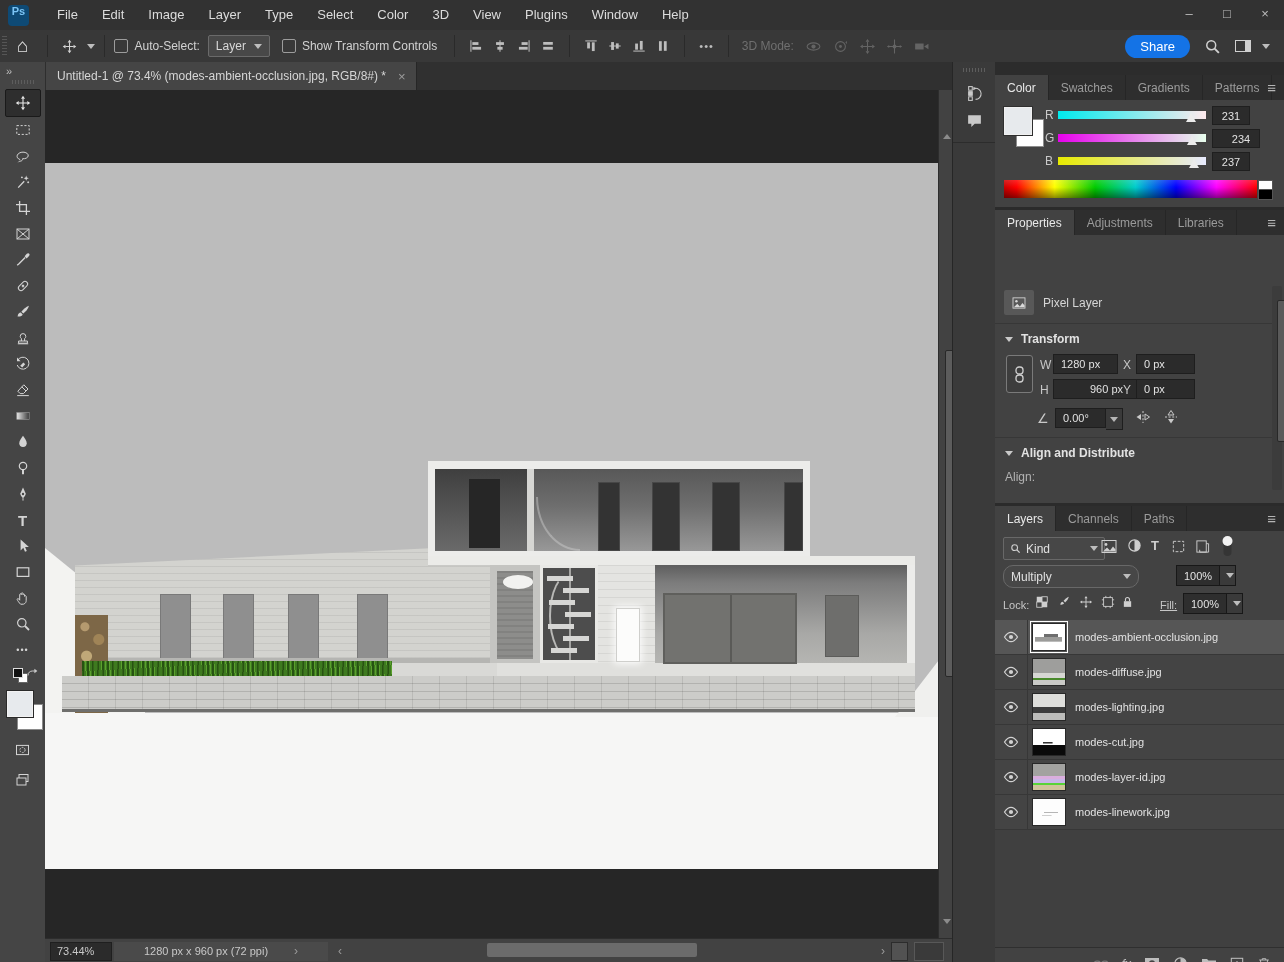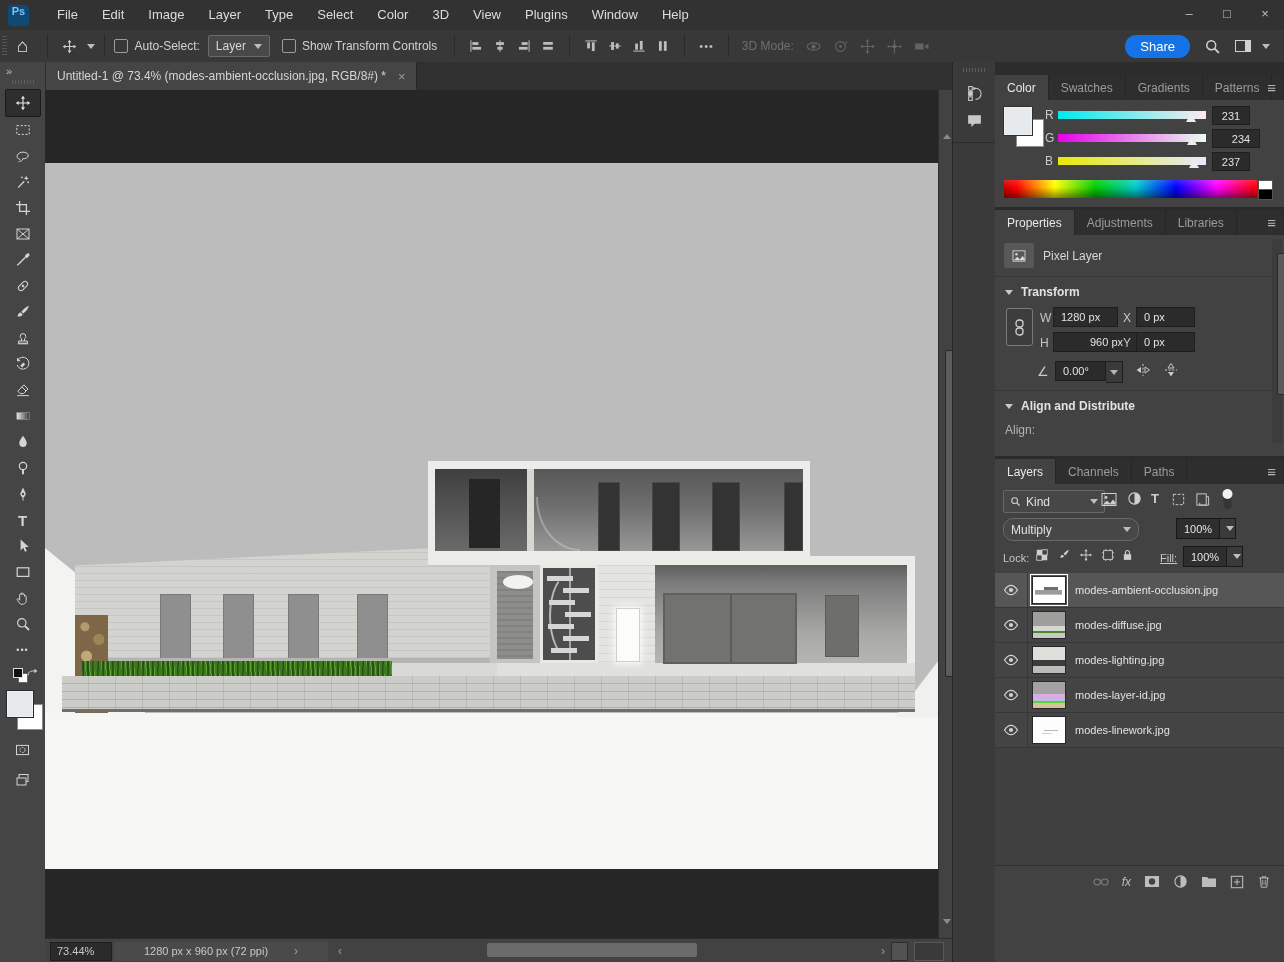--- a/index.html
+++ b/index.html
@@ -140,21 +140,21 @@
   .sl-h{position:absolute;width:0;height:0;border-left:5px solid transparent;border-right:5px solid transparent;border-bottom:9px solid #ececec;}
   .ch-val{position:absolute;left:217px;width:36px;height:17px;background:#2b2b2b;border:1px solid #1f1f1f;
           font-size:11px;color:#e2e2e2;display:flex;align-items:center;justify-content:center;}
   .spectrum{position:absolute;left:9px;top:80px;width:253px;height:18px;
      background:linear-gradient(180deg,rgba(255,255,255,.15) 0,rgba(0,0,0,0) 40%,rgba(0,0,0,.45) 100%),
        linear-gradient(90deg,#c00 0,#f00 5%,#ff0 20%,#0c0 36%,#0cc 52%,#00f 68%,#f0f 84%,#f00 100%);}
   .spec-w{position:absolute;left:263px;top:80px;width:13px;height:9px;background:#fff;border:1px solid #555;}
   .spec-b{position:absolute;left:263px;top:89px;width:13px;height:9px;background:#000;border:1px solid #555;}
   .divider{height:3px;background:#2b2b2b;}
   
-  #props-body{height:221px;}
+  #props-body{height:221px;margin-top:47px;}
   .pl-icon{position:absolute;left:9px;top:8px;width:30px;height:25px;background:#585858;border-radius:2px;display:flex;align-items:center;justify-content:center;color:#d9d9d9;}
   .pl-label{position:absolute;left:48px;top:14px;font-size:12px;color:#d6d6d6;}
   .hr{position:absolute;left:0;width:100%;height:1px;background:#373737;}
   .sec-chev{width:0;height:0;border-left:4px solid transparent;border-right:4px solid transparent;border-top:5px solid #c9c9c9;display:inline-block;margin-right:8px;}
   .sec-head{position:absolute;font-size:12px;font-weight:bold;color:#e2e2e2;display:flex;align-items:center;}
   .link-box{position:absolute;left:11px;top:73px;width:25px;height:36px;border:1px solid #7a7a7a;border-radius:3px;background:#3d3d3d;display:flex;align-items:center;justify-content:center;color:#d0d0d0;}
   .tf-label{position:absolute;font-size:12px;color:#c6c6c6;}
   .tfield{position:absolute;height:18px;background:#2b2b2b;border:1px solid #1e1e1e;font-size:11px;color:#e2e2e2;display:flex;align-items:center;padding-left:7px;}
   .angle-glyph{position:absolute;left:42px;top:129px;font-size:13px;color:#c9c9c9;}
   .dd-btn{position:absolute;width:16px;height:20px;border:1px solid #1e1e1e;border-left:none;background:#3a3a3a;display:flex;align-items:center;justify-content:center;}
@@ -845,20 +845,30 @@
         <span class="thumb t2"></span>
         <span class="lname">modes-lighting.jpg</span>
       </div>
       <div class="layer-row">
         <span class="eye-cell">
             <svg width="16" height="16" viewBox="0 0 16 16">
               <path d="M1.5 8c2-3.1 4.2-4.7 6.5-4.7S12.5 4.9 14.5 8c-2 3.1-4.2 4.7-6.5 4.7S3.5 11.1 1.5 8z" fill="none" stroke="#d2d2d2" stroke-width="1.2"></path>
               <circle cx="8" cy="8" r="2.1" fill="#d2d2d2"></circle>
             </svg>
           </span>
+        <span class="thumb t3"></span>
+        <span class="lname">modes-cut.jpg</span>
+      </div>
+      <div class="layer-row">
+        <span class="eye-cell">
+            <svg width="16" height="16" viewBox="0 0 16 16">
+              <path d="M1.5 8c2-3.1 4.2-4.7 6.5-4.7S12.5 4.9 14.5 8c-2 3.1-4.2 4.7-6.5 4.7S3.5 11.1 1.5 8z" fill="none" stroke="#d2d2d2" stroke-width="1.2"></path>
+              <circle cx="8" cy="8" r="2.1" fill="#d2d2d2"></circle>
+            </svg>
+          </span>
         <span class="thumb t4"></span>
         <span class="lname">modes-layer-id.jpg</span>
       </div>
       <div class="layer-row">
         <span class="eye-cell">
             <svg width="16" height="16" viewBox="0 0 16 16">
               <path d="M1.5 8c2-3.1 4.2-4.7 6.5-4.7S12.5 4.9 14.5 8c-2 3.1-4.2 4.7-6.5 4.7S3.5 11.1 1.5 8z" fill="none" stroke="#d2d2d2" stroke-width="1.2"></path>
               <circle cx="8" cy="8" r="2.1" fill="#d2d2d2"></circle>
             </svg>
           </span>

